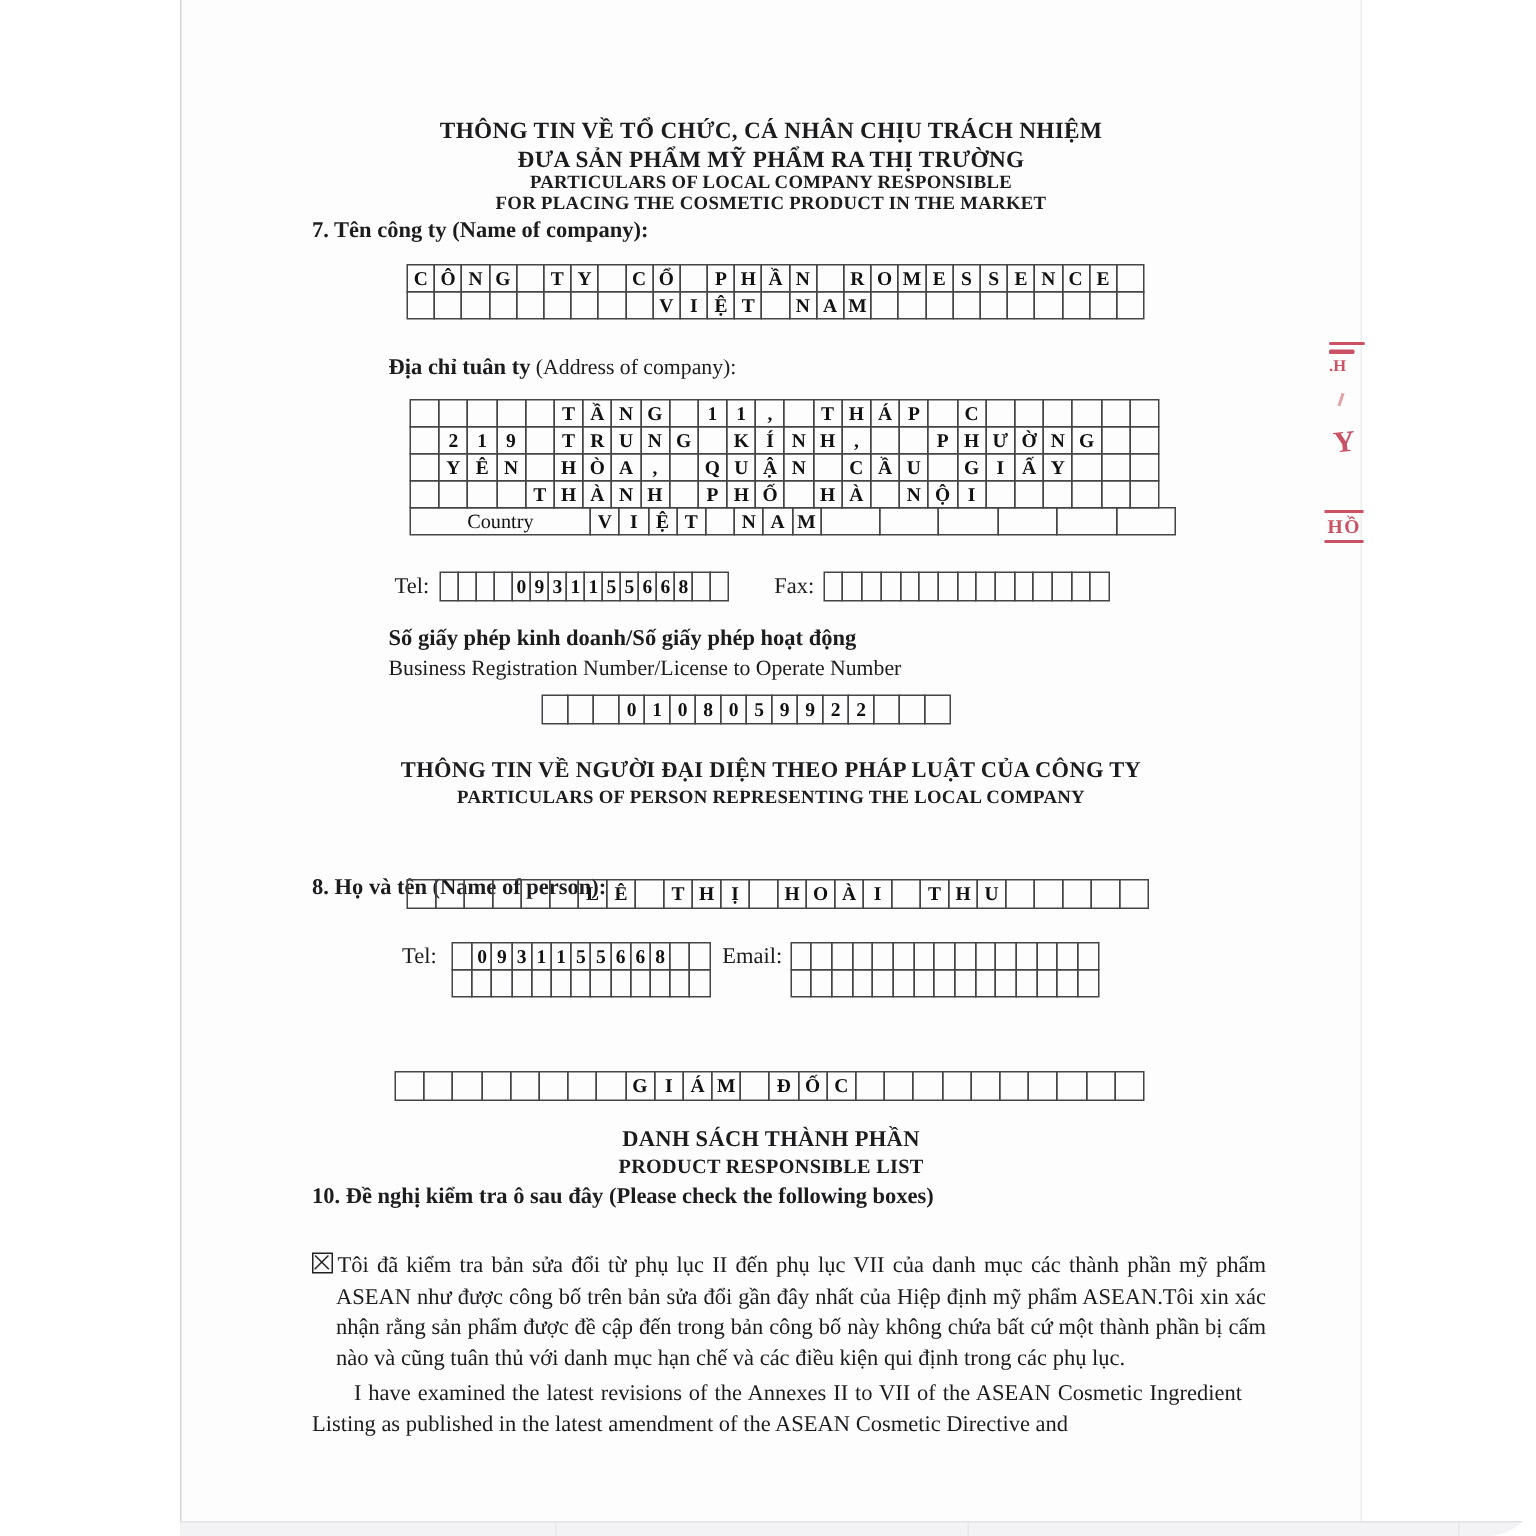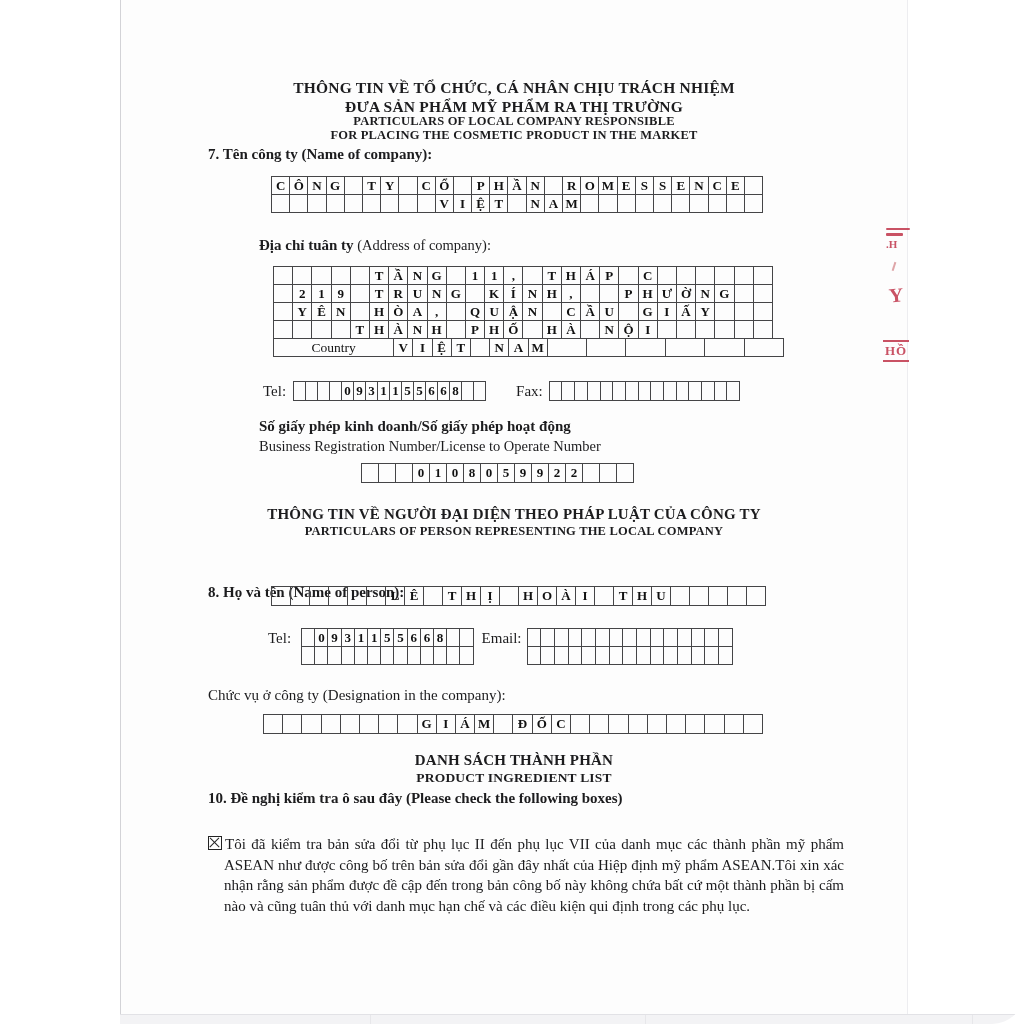--- a/index.html
+++ b/index.html
@@ -420,21 +420,20 @@
             <div class="cell" style="width: calc(var(--cw) * 1);"></div>
             <div class="cell" style="width: calc(var(--cw) * 1);"></div>
             <div class="cell" style="width: calc(var(--cw) * 1);"></div>
             <div class="cell" style="width: calc(var(--cw) * 1);"></div>
             <div class="cell" style="width: calc(var(--cw) * 1);"></div>
             <div class="cell" style="width: calc(var(--cw) * 1);"></div>
           </div>
         </div>
     </div>
 
-    <div class="abs lbl" style="top:687px;left:87px">Chức vụ ở công ty (Designation in the company):</div>
     <div class="abs cgrid" style="top: 714px; left: 142px; --cw: 20.2px; --ch: 20px;">
         <div class="crow">
           <div class="cell" style="width: calc(var(--cw) * 1);"></div>
           <div class="cell" style="width: calc(var(--cw) * 1);"></div>
           <div class="cell" style="width: calc(var(--cw) * 1);"></div>
           <div class="cell" style="width: calc(var(--cw) * 1);"></div>
           <div class="cell" style="width: calc(var(--cw) * 1);"></div>
           <div class="cell" style="width: calc(var(--cw) * 1);"></div>
           <div class="cell" style="width: calc(var(--cw) * 1);"></div>
           <div class="cell" style="width: calc(var(--cw) * 1);"></div>
@@ -453,25 +452,26 @@
           <div class="cell" style="width: calc(var(--cw) * 1);"></div>
           <div class="cell" style="width: calc(var(--cw) * 1);"></div>
           <div class="cell" style="width: calc(var(--cw) * 1);"></div>
           <div class="cell" style="width: calc(var(--cw) * 1);"></div>
           <div class="cell" style="width: calc(var(--cw) * 1);"></div>
           <div class="cell" style="width: calc(var(--cw) * 1);"></div>
         </div>
       </div>
 
     <div class="abs center t-vi" style="top:751px;font-size:15px">DANH SÁCH THÀNH PHẦN</div>
-    <div class="abs center t-en" style="top:770px;font-size:13.5px">PRODUCT INGREDIENT LIST</div>
+    <div class="abs center t-en" style="top:770px;font-size:13.5px">PRODUCT RESPONSIBLE LIST</div>
     <div class="abs lbl bold" style="top:790px;left:87px">10. Đề nghị kiểm tra ô sau đây (Please check the following boxes)</div>
 
     <div class="abs" style="top:834px;left:87px">
       <p class="para para-vi"><span class="cb"></span><span>Tôi đã kiểm tra bản sửa đổi từ phụ lục II đến phụ lục VII của danh mục các thành phần mỹ phẩm ASEAN như được công bố trên bản sửa đổi gần đây nhất của Hiệp định mỹ phẩm ASEAN.Tôi xin xác nhận rằng sản phẩm được đề cập đến trong bản công bố này không chứa bất cứ một thành phần bị cấm nào và cũng tuân thủ với danh mục hạn chế và các điều kiện qui định trong các phụ lục.</span></p>
+      <p class="para para-en">I have examined the latest revisions of the Annexes II to VII of the ASEAN Cosmetic Ingredient Listing as published in the latest amendment of the ASEAN Cosmetic Directive and</p>
     </div>
 
     <div class="stamp-frag" style="left:765px;top:228px;font-size:11px">
       <span class="rline" style="width:24px;margin-bottom:3px"></span>
       <span class="rline" style="width:17px;margin-bottom:2px"></span>
       <span>.H</span>
     </div>
     <div class="tickmark" style="left:772px;top:262px"></div>
     <div class="stamp-frag" style="left:768px;top:284px;font-size:20px;transform:rotate(-5deg)">Y</div>
     <div class="stamp-frag frag-ho" style="left:762px;top:340px">HỒ</div>

